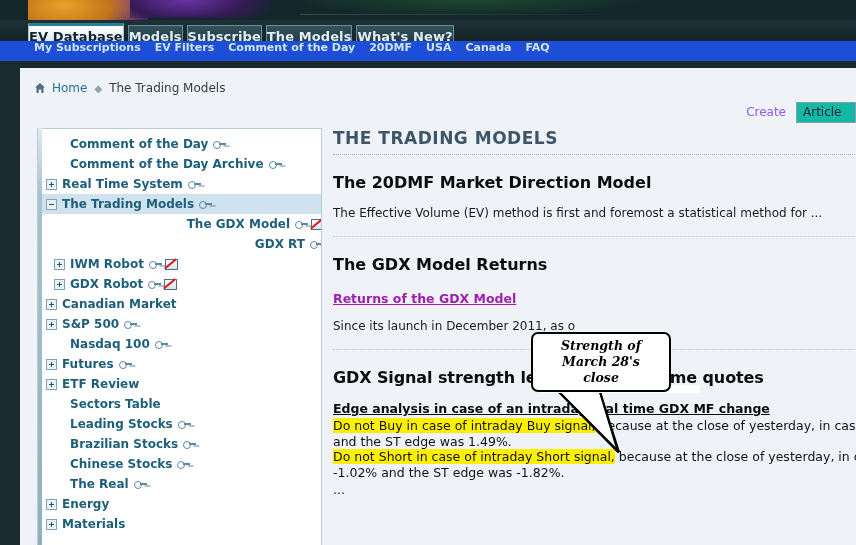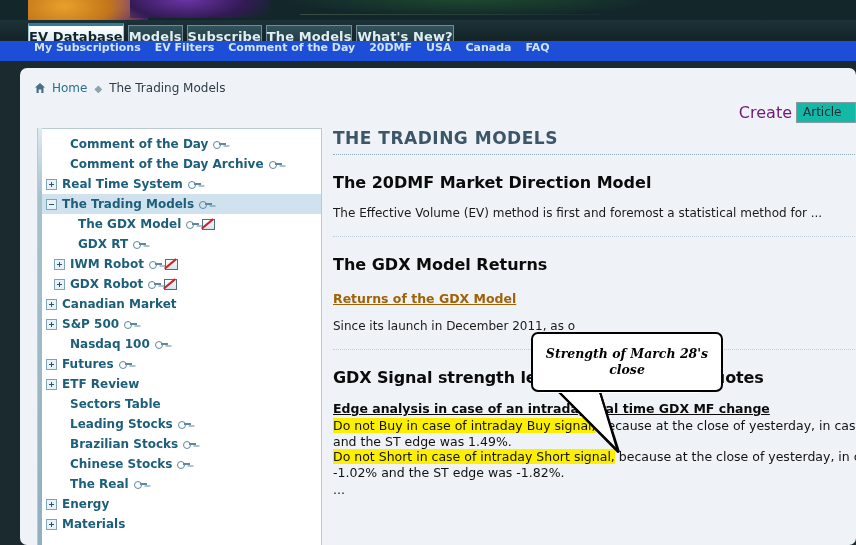--- a/index.html
+++ b/index.html
@@ -80,40 +80,39 @@
     color: #cfe3ea; font-size: 11px; font-weight: bold;
     margin-right: 14px; white-space: nowrap; cursor: pointer;
   }
 
   
   .page {
     position: absolute; left: 20px; top: 68px;
     width: 836px; height: 477px;
     background: #eff3f7;
     overflow: hidden;
-    border-radius: 7px;
   }
 
   
   .breadcrumb {
     position: absolute; left: 14px; top: 11px;
     display: flex; align-items: center; height: 18px;
     font-size: 12px;
   }
   .home-icon { width: 12px; height: 12px; position: relative; margin-right: 6px; }
   .crumb-link { color: #2a6f92; cursor: pointer; }
   .crumb-sep { margin: 0 7px; color: #8fa3ad; font-size: 10px; }
   .crumb-current { color: #2e3d45; }
 
   
   .create-row {
     position: absolute; right: 0px; top: 33px;
     display: flex; align-items: center; height: 22px;
   }
-  .create-label { font-size: 16px; color: #701a75; margin-right: 4px; }
+  .create-label { font-size: 12px; color: #8b5cf6; margin-right: 10px; }
   .create-select {
     height: 21px; line-height: 19px;
     border: 1px solid #8a9aa3; background: #14b8a6;
     font-size: 12px; color: #202a30;
     padding: 0 6px; width: 60px; overflow: hidden; white-space: nowrap;
     cursor: pointer;
   }
 
   
   .sidebar {
@@ -147,21 +146,21 @@
   }
   .toggle.plus::after {
     content: ""; position: absolute; left: 4px; top: 2px;
     width: 1px; height: 5px; background: #26566b;
   }
   .toggle-spacer { width: 16px; flex: 0 0 16px; }
   .tree-label {
     font-size: 12px; font-weight: bold; color: #1d5f7a;
     white-space: nowrap;
   }
-  .tree-row.indent1 { padding-left: 24px; }
+  .tree-row.indent1 { padding-left: 24px; justify-content: flex-end; }
   .tree-row.indent2 { padding-left: 16px; }
 
   
   .ic-key {
     display: inline-block; position: relative;
     width: 13px; height: 9px; margin-left: 5px; flex: 0 0 13px;
   }
   .ic-key::before {
     content: ""; position: absolute; left: 0; top: 1px;
     width: 6px; height: 6px; border: 1.5px solid #5f87a0; border-radius: 50%;
@@ -206,21 +205,21 @@
   .dotline.faint { border-top: 1px dotted #bfcdd8; }
   h2.sec {
     font-size: 16px; font-weight: bold; color: #0b0b0b;
     margin: 0 0 14px 0; white-space: nowrap;
   }
   h2.sec.wide { letter-spacing: -0.1px; }
   .body-text {
     font-size: 12px; color: #1a1a1a; margin: 0 0 16px 0; white-space: nowrap;
   }
   .sub-link {
-    font-size: 12.5px; font-weight: bold; color: #a16207;
+    font-size: 12.5px; font-weight: bold; color: #a21caf;
     text-decoration: underline; margin: 0 0 13px 0; cursor: pointer;
     display: inline-block;
   }
   .edge-head {
     font-size: 12.5px; font-weight: bold; color: #0b0b0b;
     text-decoration: underline; margin: 0 0 2px 0; white-space: nowrap;
   }
   .edge-p {
     font-size: 12.5px; color: #121212; line-height: 15.5px;
     margin: 0; white-space: nowrap;
@@ -228,21 +227,21 @@
   .hl { background: #fcf000; }
   .dots { font-size: 12.5px; color: #121212; margin-top: 2px; }
 
   
   .callout-wrap {
     position: absolute; left: 0; top: 0; width: 856px; height: 545px;
     pointer-events: none; z-index: 20;
   }
   .callout-box {
     position: absolute; left: 531px; top: 332px;
-    width: 192px; height: 60px;
+    width: 140px; height: 60px;
     background: #ffffff; border: 2px solid #000000; border-radius: 7px;
     display: flex; align-items: center; justify-content: center;
     z-index: 22;
   }
   .callout-text {
     font-family: "DejaVu Serif", "Liberation Serif", serif;
     font-style: italic; font-weight: bold;
     font-size: 12.5px; color: #000; text-align: center; line-height: 16px;
     padding: 0 10px;
   }

